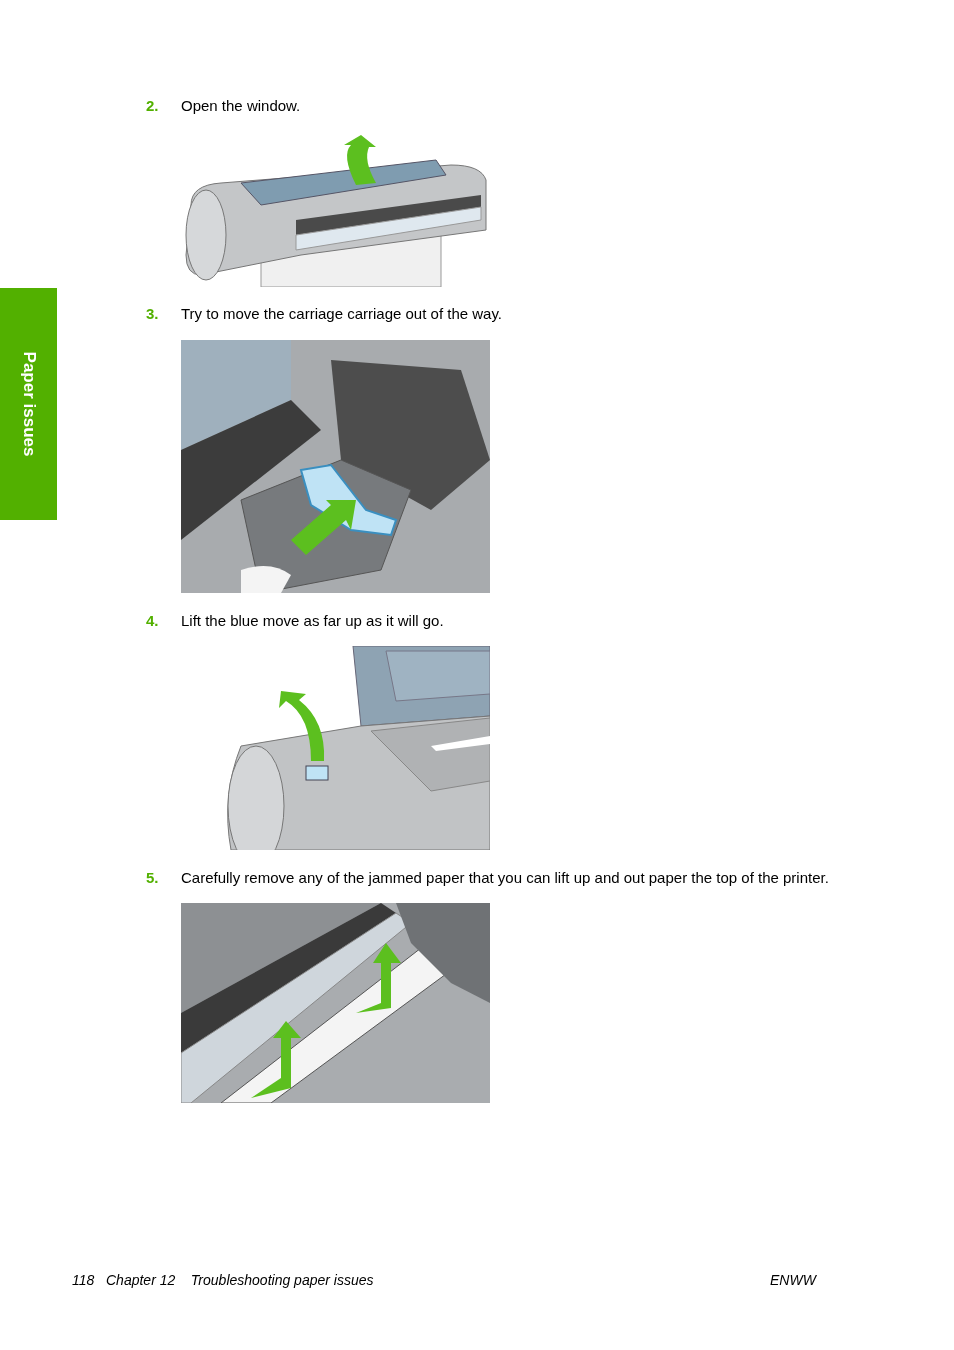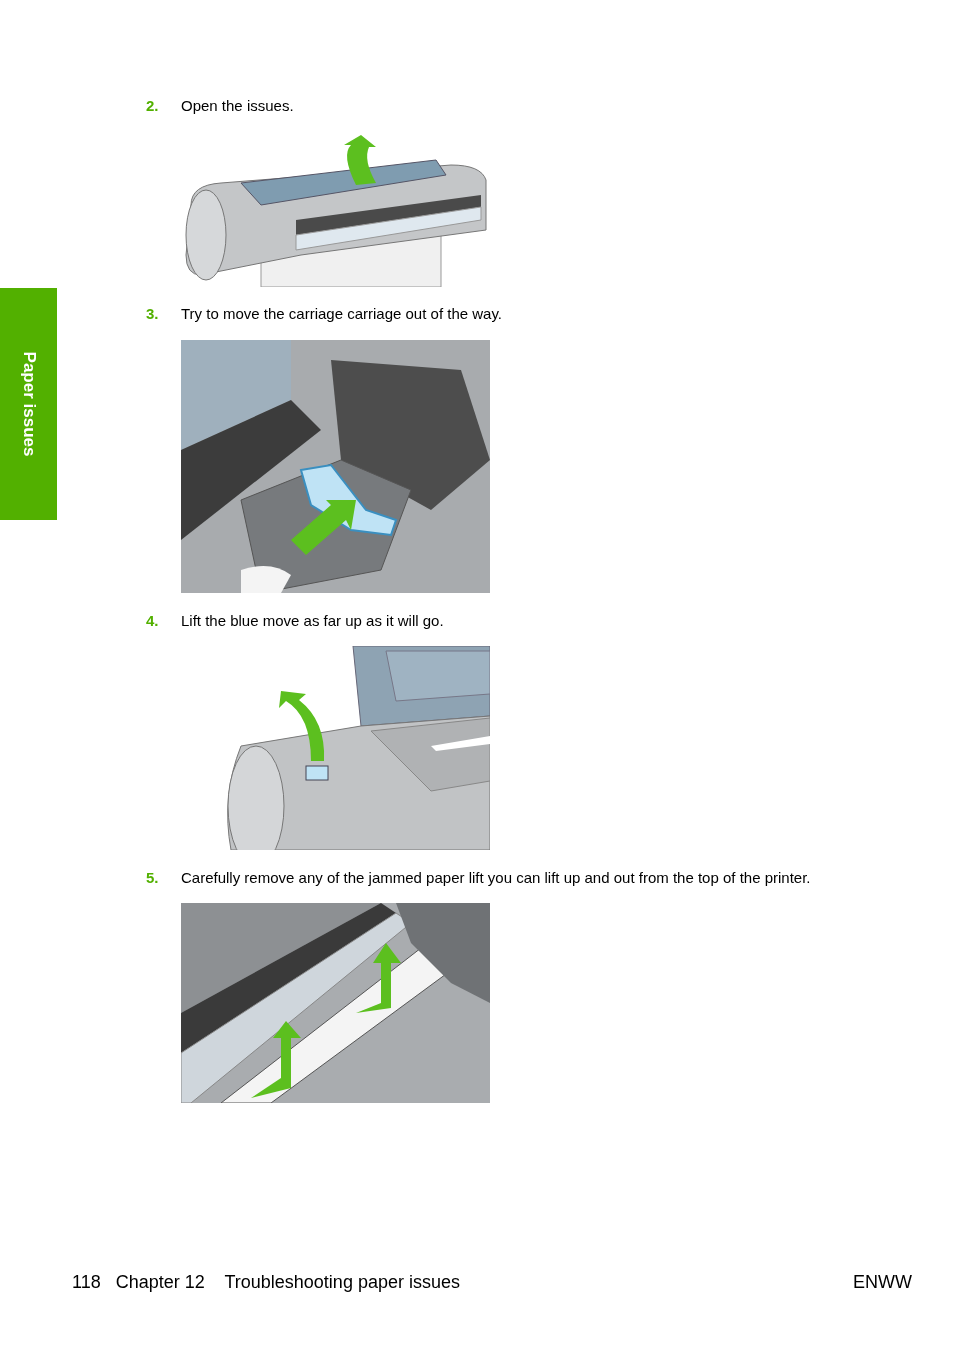--- a/index.html
+++ b/index.html
@@ -6,32 +6,32 @@
   body { width: 954px; height: 1350px; position: relative; overflow: hidden;
          font-family: "Liberation Sans", sans-serif; color: #000; }
   .tab { position: absolute; left: 0; top: 288px; width: 57px; height: 232px;
          background: #52b000; }
   .tab-label { position: absolute; left: 50%; top: 50%;
                transform: translate(-50%, -50%) rotate(90deg);
                color: #fff; font-weight: bold; font-size: 17px; white-space: nowrap; }
   .step { position: absolute; left: 146px; font-size: 15px; line-height: 18px; display: flex; }
   .step-num { color: #52b000; font-weight: bold; width: 35px; }
   .fig { position: absolute; left: 181px; overflow: hidden; }
-  .footer { position: absolute; top: 1272px; font-size: 18px; }
+  .footer { position: absolute; top: 1272px; font-size: 14px; font-style: italic; }
 </style>
 </head>
 <body>
 
 <div class="tab">
   <div class="tab-label">Paper issues</div>
 </div>
 
 <div class="step" style="top:97px;">
   <span class="step-num">2.</span>
-  <span>Open the issues.</span>
+  <span>Open the window.</span>
 </div>
 <div class="fig" style="top:135px;width:310px;height:152px;">
   <svg width="310" height="152" viewBox="0 0 310 152">
     <rect width="310" height="152" fill="#ffffff"></rect>
     <rect x="80" y="100" width="180" height="52" fill="#f0f0f0" stroke="#999"></rect>
     <path d="M10 70 Q10 50 40 48 L270 30 Q300 30 305 45 L305 95 L120 120 L20 140 Q5 140 5 120 Z" fill="#c4c6c8" stroke="#777"></path>
     <path d="M60 48 L255 25 L265 40 L80 70 Z" fill="#7f9cb0" stroke="#556"></path>
     <path d="M115 85 L300 60 L300 72 L115 100 Z" fill="#4a4a4a"></path>
     <path d="M115 100 L300 72 L300 85 L115 115 Z" fill="#dfe8ef" stroke="#999"></path>
     <ellipse cx="25" cy="100" rx="20" ry="45" fill="#d6d8da" stroke="#777"></ellipse>
@@ -69,33 +69,33 @@
     <path d="M190 85 L309 72 L309 135 L250 145 Z" fill="#b0b2b4" stroke="#888"></path>
     <path d="M250 100 L309 90 L309 98 L255 105 Z" fill="#ffffff"></path>
     <ellipse cx="75" cy="160" rx="28" ry="60" fill="#d4d6d8" stroke="#777"></ellipse>
     <rect x="125" y="120" width="22" height="14" fill="#bfe3f5" stroke="#445"></rect>
     <path d="M130 115 Q130 70 105 55 L98 62 L100 45 L125 48 L118 54 Q145 75 143 115 Z" fill="#5cbf1f"></path>
   </svg>
 </div>
 
 <div class="step" style="top:869px;">
   <span class="step-num">5.</span>
-  <span>Carefully remove any of the jammed paper lift you can lift up and out from the top of the printer.</span>
+  <span>Carefully remove any of the jammed paper that you can lift up and out paper the top of the printer.</span>
 </div>
 <div class="fig" style="top:903px;width:309px;height:200px;">
   <svg width="309" height="200" viewBox="0 0 309 200">
     <rect width="309" height="200" fill="#a9acaf"></rect>
     <path d="M0 0 L200 0 L0 110 Z" fill="#8d9093"></path>
     <path d="M0 110 L200 0 L215 10 L0 150 Z" fill="#3a3a3a"></path>
     <path d="M0 150 L215 10 L230 20 L10 200 L0 200 Z" fill="#cfd6dc" stroke="#888"></path>
     <path d="M40 200 L240 45 L280 60 L90 200 Z" fill="#f4f4f4" stroke="#555"></path>
     <path d="M215 0 L309 0 L309 100 L270 80 L230 40 Z" fill="#6f7275"></path>
     <path d="M70 195 L100 175 L100 135 L92 135 L105 118 L120 135 L110 135 L110 185 Z" fill="#5cbf1f"></path>
     <path d="M175 110 L200 100 L200 60 L192 60 L205 40 L220 60 L210 60 L210 105 Z" fill="#5cbf1f"></path>
   </svg>
 </div>
 
 <div class="footer" style="left:72px;">
   <span>118</span>&nbsp;&nbsp;
   <span>Chapter 12</span>&nbsp;&nbsp;&nbsp;
   <span>Troubleshooting paper issues</span>
 </div>
-<div class="footer" style="left:853px;">ENWW</div>
+<div class="footer" style="left:770px;">ENWW</div>
 
 </body></html>

